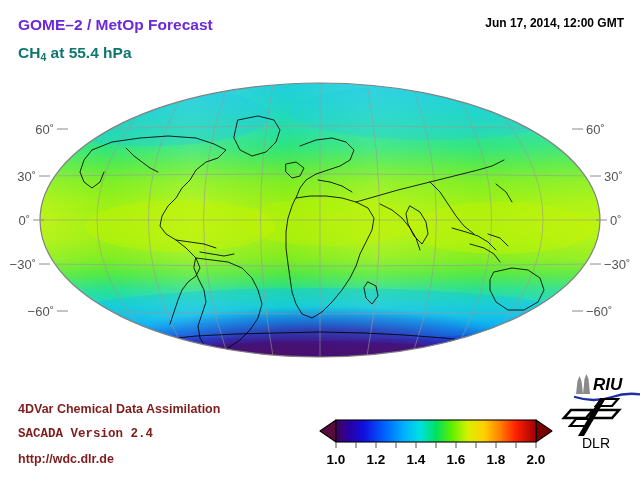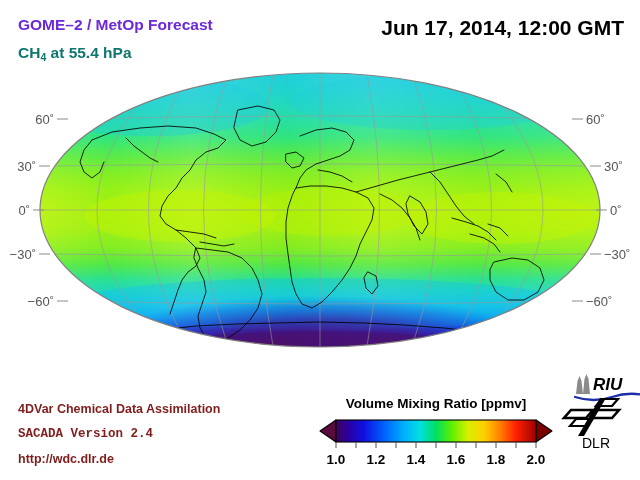--- a/index.html
+++ b/index.html
@@ -10,30 +10,30 @@
     position:relative;
     overflow:hidden;
     -webkit-font-smoothing:antialiased;
   }
   .abs{position:absolute;}
 
   
   #title-line1{left:18px;top:16px;font-size:15.5px;font-weight:bold;color:#6d28d9;white-space:nowrap;}
   #title-line2{left:18px;top:44px;font-size:15.5px;font-weight:bold;color:#0f766e;white-space:nowrap;}
   #title-line2 sub{font-size:10.5px;vertical-align:-3px;}
-  #datetime{right:16px;top:16px;font-size:21px;font-weight:bold;color:#000;white-space:nowrap;}
+  #datetime{right:16px;top:16px;font-size:12px;font-weight:bold;color:#000;white-space:nowrap;}
 
   
   .foot{left:18px;font-size:12.5px;font-weight:bold;color:#7f1d1d;white-space:nowrap;}
   #foot1{top:402px;}
   #foot2{top:427px;font-family:Liberation Mono, monospace;}
   #foot3{top:452px;}
 
   
-  #map-wrap{left:0;top:66px;width:640px;height:300px;}
+  #map-wrap{left:0;top:76px;width:640px;height:300px;}
   #map-svg{display:block;}
 
   .lat-label{font-size:13px;fill:#555555;font-family:"Liberation Sans",sans-serif;}
 
   
   #cb-block{left:318px;top:396px;width:236px;height:72px;}
   #cb-title{position:absolute;left:0;top:0;width:236px;text-align:center;
             font-size:13.5px;font-weight:bold;color:#000;white-space:nowrap;}
   #cb-svg{position:absolute;left:0;top:22px;}
   .cb-tick-label{font-size:13.5px;font-weight:bold;fill:#000;
@@ -246,21 +246,20 @@
   <text class="lat-label" x="604" y="193" text-anchor="start">−30˚</text>
   <text class="lat-label" x="586" y="240" text-anchor="start">−60˚</text>
 </svg>
 </div>
 
 <div class="abs foot" id="foot1">4DVar Chemical Data Assimilation</div>
 <div class="abs foot" id="foot2">SACADA Version 2.4</div>
 <div class="abs foot" id="foot3">http://wdc.dlr.de</div>
 
 <div class="abs" id="cb-block">
-  <div id="cb-title">Volume Mixing Ratio [ppmv]</div>
   <svg id="cb-svg" width="236" height="50" viewBox="0 0 236 50" xmlns="http://www.w3.org/2000/svg">
     <defs>
       <linearGradient id="cbGrad" x1="0" y1="0" x2="1" y2="0">
         <stop offset="0.00" stop-color="#40005a"></stop>
         <stop offset="0.06" stop-color="#2a00a0"></stop>
         <stop offset="0.14" stop-color="#1010e0"></stop>
         <stop offset="0.24" stop-color="#0060ff"></stop>
         <stop offset="0.34" stop-color="#00b0ff"></stop>
         <stop offset="0.42" stop-color="#00e0e0"></stop>
         <stop offset="0.50" stop-color="#00e060"></stop>

